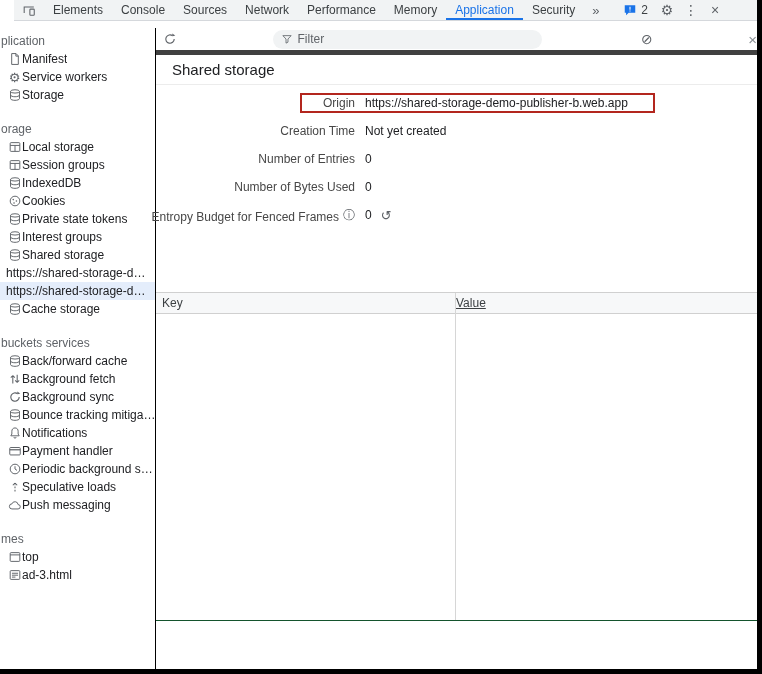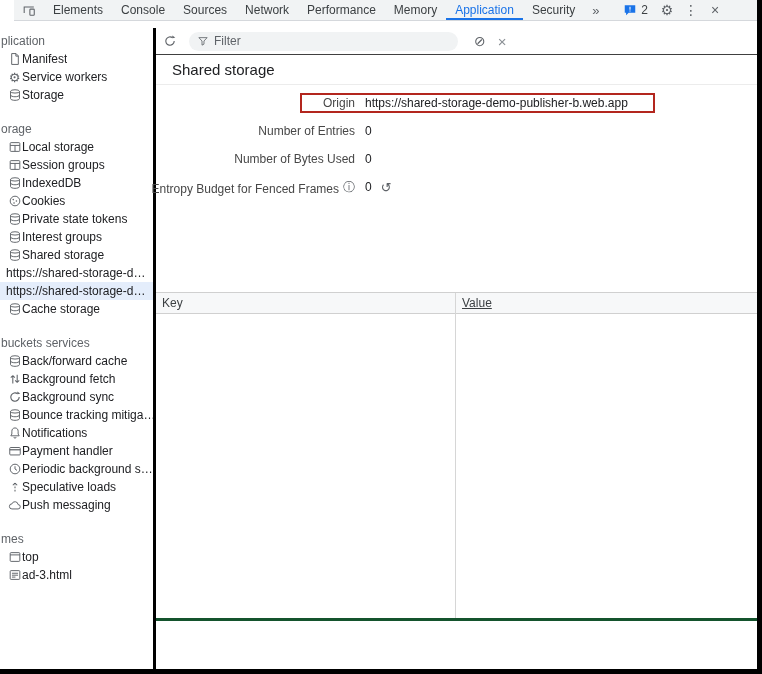--- a/index.html
+++ b/index.html
@@ -16,34 +16,34 @@
   .tab{display:flex;align-items:center;padding:0 9px;color:#3c4043;white-space:nowrap;}
   .tab.active{color:#1a73e8;box-shadow:inset 0 -2px 0 #1a73e8;}
   .tab-more{display:flex;align-items:center;padding:0 8px;color:#5f6368;font-size:13px;}
   .tabbar-right{margin-left:auto;display:flex;align-items:center;padding-right:44px;}
   .issues{display:flex;align-items:center;gap:4px;padding:0 7px;}
   .issues .cnt{color:#3c4043;}
   .glyph-btn{width:24px;text-align:center;color:#5f6368;font-size:14px;line-height:27px;}
 
   
   .sidebar{position:absolute;top:28px;left:0;width:156px;height:641px;background:#fff;
-           border-right:3px solid #000000;overflow:hidden;padding-top:4px;}
+           border-right:1px solid #000000;overflow:hidden;padding-top:4px;}
   .sec-head{height:18px;display:flex;align-items:center;padding-left:1px;color:#5f6368;white-space:nowrap;}
   .side-item{height:18px;display:flex;align-items:center;padding-left:7px;color:#202124;}
   .side-item .icon{width:15px;height:15px;display:flex;align-items:center;justify-content:center;color:#5f6368;flex:none;}
   .side-item .icon svg{width:14px;height:14px;display:block;}
   .side-item .icon.glyph{font-size:13px;line-height:1;}
   .side-item .lbl{white-space:nowrap;overflow:hidden;}
   .side-item.child{padding-left:6px;}
   .side-item.selected{background:#e4edfb;}
   .sec-gap{height:16px;}
 
   
   .main{position:absolute;top:28px;left:156px;width:601px;height:641px;background:#fff;}
-  .toolbar{height:27px;display:flex;align-items:center;border-bottom:1px solid #404040;}
+  .toolbar{height:27px;display:flex;align-items:center;border-bottom:5px solid #404040;justify-content:space-between;}
   .tool-btn{margin-left:7px;color:#5f6368;display:flex;align-items:center;}
   .tool-btn svg{width:14px;height:14px;}
   .filter-pill{margin-left:12px;width:269px;height:19px;background:#f1f3f4;border-radius:10px;
                display:flex;align-items:center;gap:5px;padding:0 8px;color:#5f6368;}
   .filter-pill svg{width:12px;height:12px;flex:none;}
   .filter-pill input{border:none;outline:none;background:transparent;font:inherit;color:#202124;width:100%;}
   .filter-pill input::placeholder{color:#5f6368;opacity:1;}
   .tool-glyph{margin-left:16px;color:#5f6368;font-size:14px;line-height:1;}
   .tool-glyph.dim{margin-left:12px;color:#8a8f94;font-size:15px;}
 
@@ -55,25 +55,25 @@
   .flabel{width:199px;flex:none;display:flex;justify-content:flex-end;align-items:flex-end;gap:4px;
           color:#474747;white-space:nowrap;}
   .fvalue{padding-left:10px;display:flex;align-items:center;gap:9px;color:#202124;white-space:nowrap;}
   .info{font-size:12px;color:#5f6368;}
   .undo{font-size:13px;color:#5f6368;}
 
   .origin-highlight{position:absolute;left:144px;top:65px;width:355px;height:20px;
                     border:2px solid #b3261e;pointer-events:none;}
 
   .dgrid{position:absolute;left:0;top:264px;width:601px;height:329px;
-         border-top:1px solid #d0d0d0;border-bottom:3px solid #14532d;}
+         border-top:1px solid #d0d0d0;border-bottom:1px solid #14532d;}
   .dgrid-head{height:21px;display:flex;align-items:center;background:#f7f8f9;
               border-bottom:1px solid #d0d0d0;color:#3c4043;}
   .dg-col.key{width:299px;padding-left:6px;}
-  .dg-col.val{padding-left:7px;text-decoration:underline;}
+  .dg-col.val{padding-left:1px;text-decoration:underline;}
   .dg-divider{position:absolute;left:299px;top:0;bottom:0;width:1px;background:#d6d6d6;}
 
   .i14{width:14px;height:14px;}
 </style>
 </head>
 <body>
 
 <svg width="0" height="0" style="position:absolute" aria-hidden="true">
   <defs>
     <symbol id="sy-device" viewBox="0 0 16 16">
@@ -394,20 +394,28 @@
       <div class="frow">
         <div class="flabel">
             <span>Origin</span>
           </div>
         <div class="fvalue">
             <span>https://shared-storage-demo-publisher-b.web.app</span>
           </div>
       </div>
       <div class="frow">
         <div class="flabel">
+            <span>Creation Time</span>
+          </div>
+        <div class="fvalue">
+            <span>Not yet created</span>
+          </div>
+      </div>
+      <div class="frow">
+        <div class="flabel">
             <span>Number of Entries</span>
           </div>
         <div class="fvalue">
             <span>0</span>
           </div>
       </div>
       <div class="frow">
         <div class="flabel">
             <span>Number of Bytes Used</span>
           </div>

